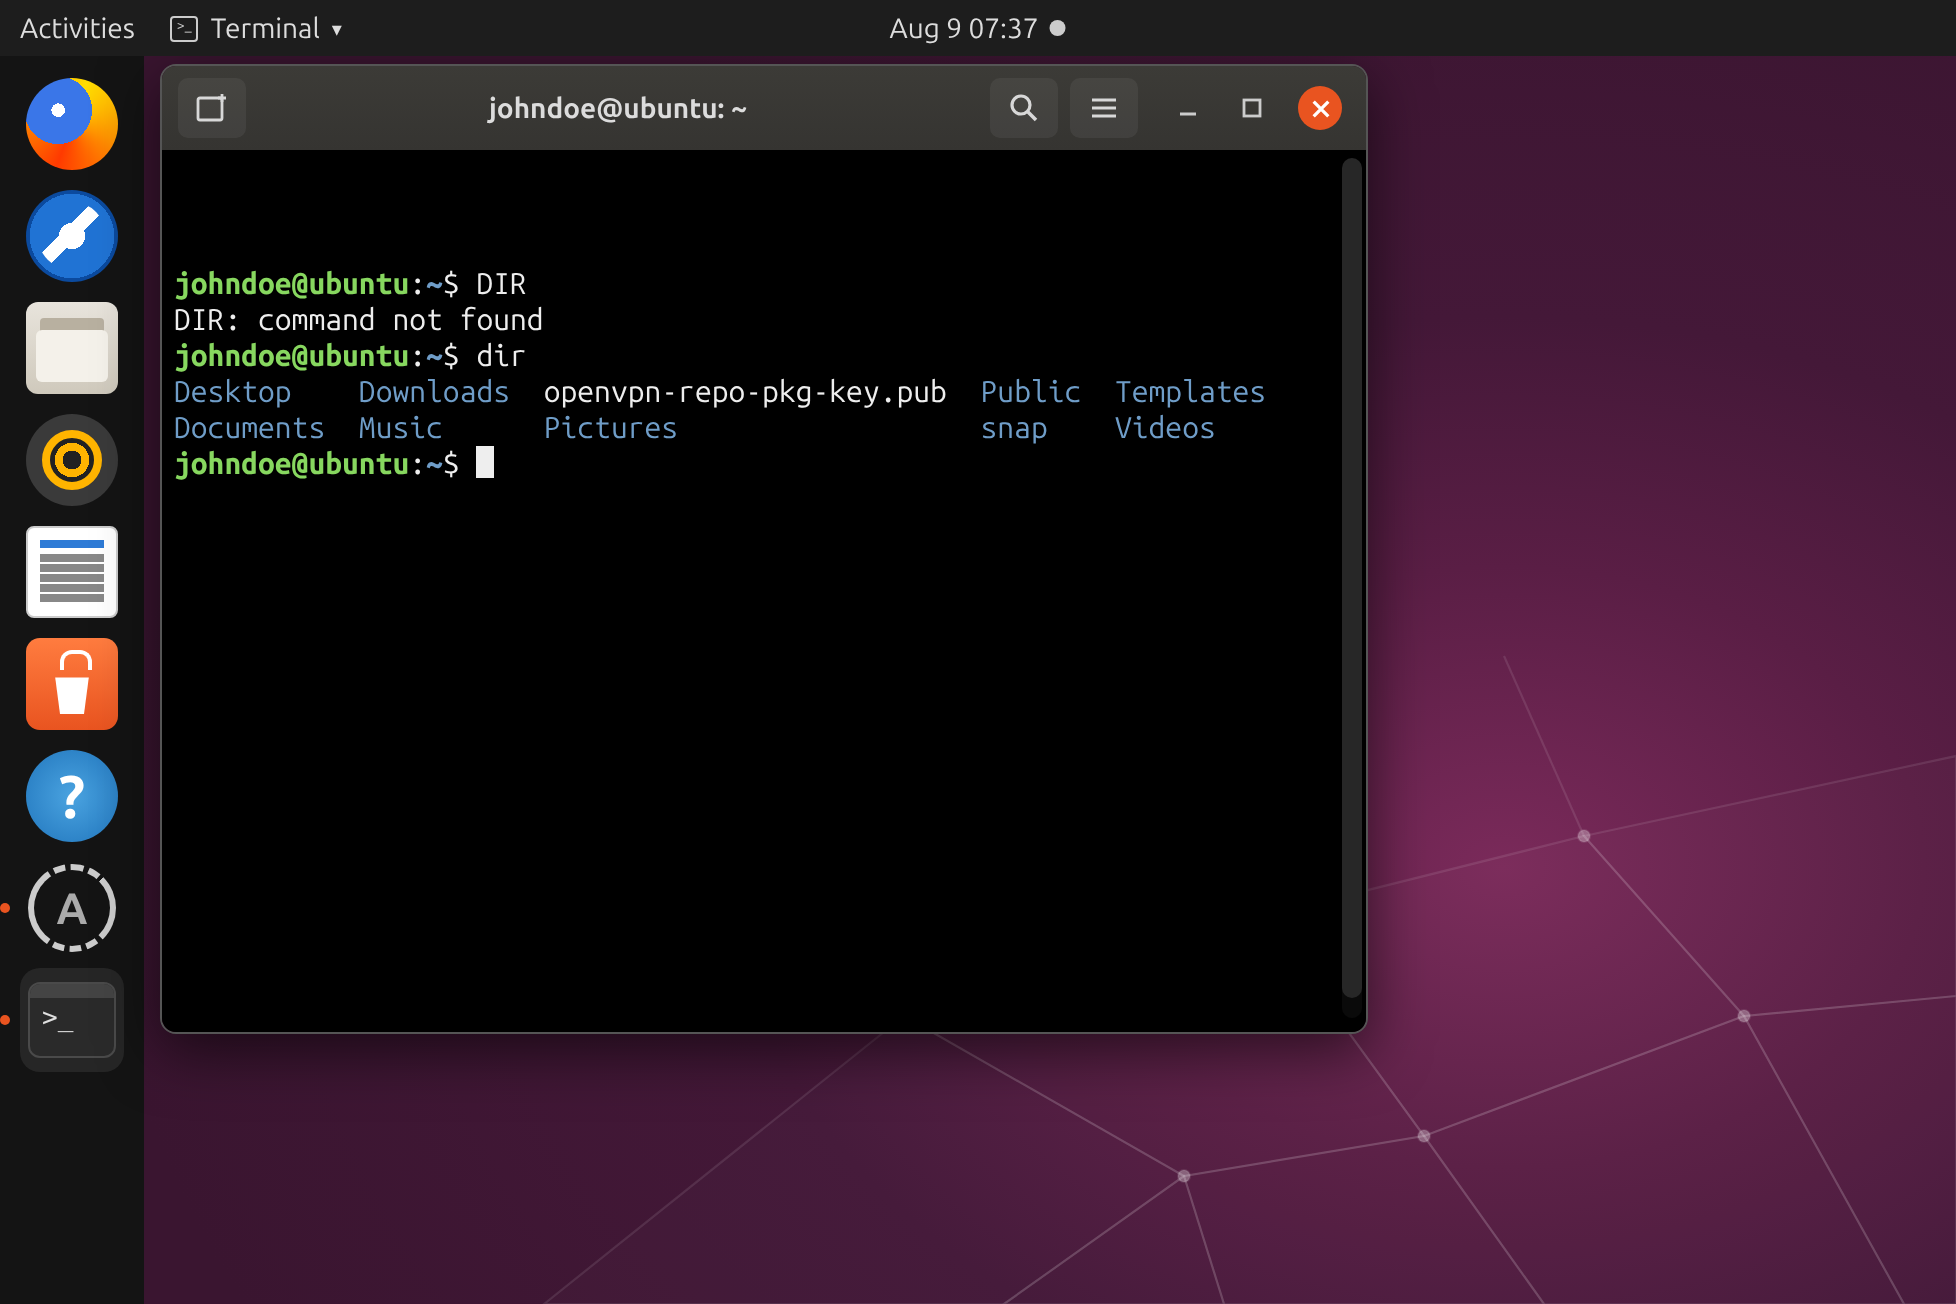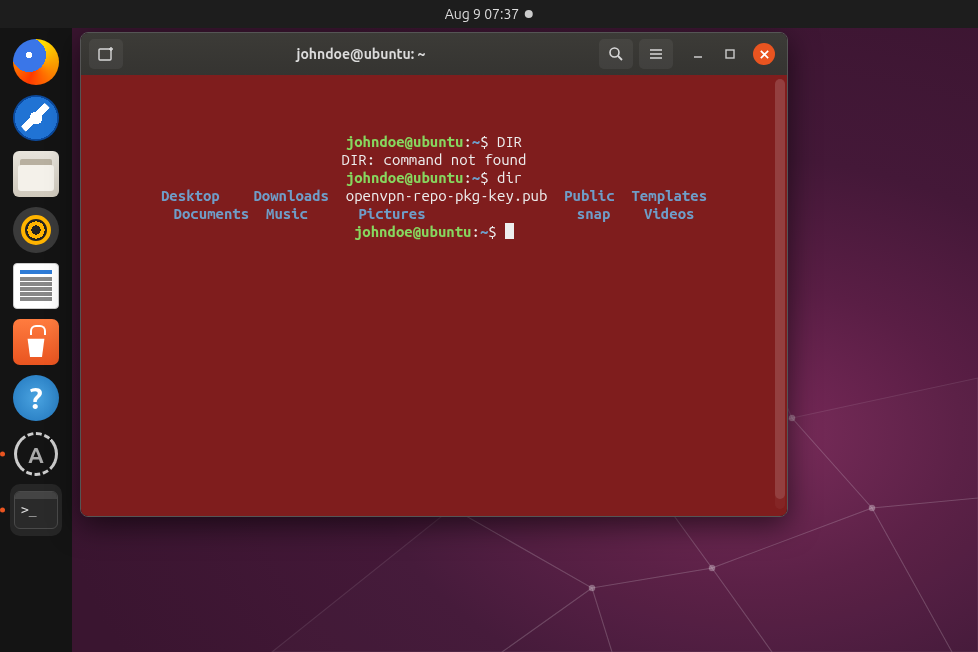--- a/index.html
+++ b/index.html
@@ -73,21 +73,21 @@
 .help { background: radial-gradient(circle, #4aa3e0, #2176bd); border-radius:50%; display:flex; align-items:center; justify-content:center; color:#fff; font-size:30px; font-weight:bold; }
 .updater { width:44px; height:44px; border:3px solid #ccc; border-radius:50%; border-style: dashed solid dashed solid; display:flex; align-items:center; justify-content:center; }
 .updater::after{ content:"A"; color:#aaa; font-size:22px; font-weight:bold;}
 .terminal-dock { background: #2a2a2a; border-radius:6px; border:1px solid #4a4a4a; position:relative; width:44px; height:38px; }
 .terminal-dock::before{ content:""; position:absolute; top:0; left:0; right:0; height:7px; background:#444; border-radius:5px 5px 0 0;}
 .terminal-dock::after{ content:">_"; position:absolute; top:10px; left:6px; color:#e0e0e0; font-size:13px; font-family:monospace;}
 
 
 .term-window {
   position: absolute; top: 32px; left: 80px;
-  width: 708px; height: 485px;
+  width: 604px; height: 485px;
   background: #2c001e;
   border-radius: 8px;
   box-shadow: 0 8px 30px rgba(0,0,0,0.6);
   z-index: 60;
   border: 1px solid #555;
   display: flex; flex-direction: column;
   overflow: hidden;
 }
 .term-titlebar {
   height: 42px; background: linear-gradient(#3c3b37, #353431);
@@ -102,46 +102,55 @@
   cursor: pointer; color: #d8d8d8;
 }
 .tb-btn.newtab svg { width: 16px; height: 16px; }
 .tb-title { flex: 1; text-align: center; font-weight: bold; }
 .tb-btn.search svg, .tb-btn.menu svg { width: 16px; height: 16px; }
 .win-ctrl { display: flex; gap: 14px; margin-left: 10px; margin-right: 4px; align-items:center; }
 .win-btn { width: 18px; height: 18px; display:flex; align-items:center; justify-content:center; cursor:pointer; color:#ccc; }
 .win-close { width: 22px; height: 22px; background: #e95420; border-radius: 50%; color:#fff; }
 
 .term-body {
-  flex: 1; background: #7f1d1d;
+  flex: 1; background: #000000;
   padding: 4px 6px;
   font-family: "Ubuntu Mono", "Liberation Mono", monospace;
   font-size: 15px; line-height: 18px;
   color: #eee;
   position: relative;
   white-space: pre;
-  text-align: center;
 }
 .term-scroll {
   position:absolute; right:2px; top:4px; width:10px; height: 430px;
   background: rgba(255,255,255,0.04); border-radius:5px;
 }
 .term-scroll::after { content:""; position:absolute; top:0; left:0; right:0; height:420px; background: rgba(255,255,255,0.12); border-radius:5px; }
 .p-user { color: #87d75f; font-weight: bold; }
 .p-colon { color: #eee; }
 .p-path { color: #6f9dc8; font-weight: bold; }
 .p-dollar { color: #eee; }
 .t-white { color: #eee; }
-.t-blue { color: #6f9dc8; font-weight: bold; }
+.t-blue { color: #6f9dc8; font-weight: normal; }
 .cursor-block { display:inline-block; width:9px; height:16px; background:#eee; vertical-align: text-bottom; margin-bottom:1px;}
 </style>
 </head>
 <body>
 
 <div class="topbar">
+  <div class="tb-left">
+    <div class="tb-item">
+      <span>Activities</span>
+    </div>
+    <div class="tb-item">
+      <span class="tb-term-icon"></span>
+      <span>Terminal</span>
+      <span class="tb-dropdown">▾</span>
+    </div>
+  </div>
   <div class="tb-center tb-item">
     <span>Aug 9  07:37</span>
     <span class="tb-dot"></span>
   </div>
 </div>
 
 <div class="wallpaper">
   <svg viewBox="0 0 906 624">
     <g stroke="rgba(255,255,255,0.10)" stroke-width="1.1" fill="rgba(255,255,255,0.015)">
       <polygon points="200,624 380,480 520,560 430,624"></polygon>

